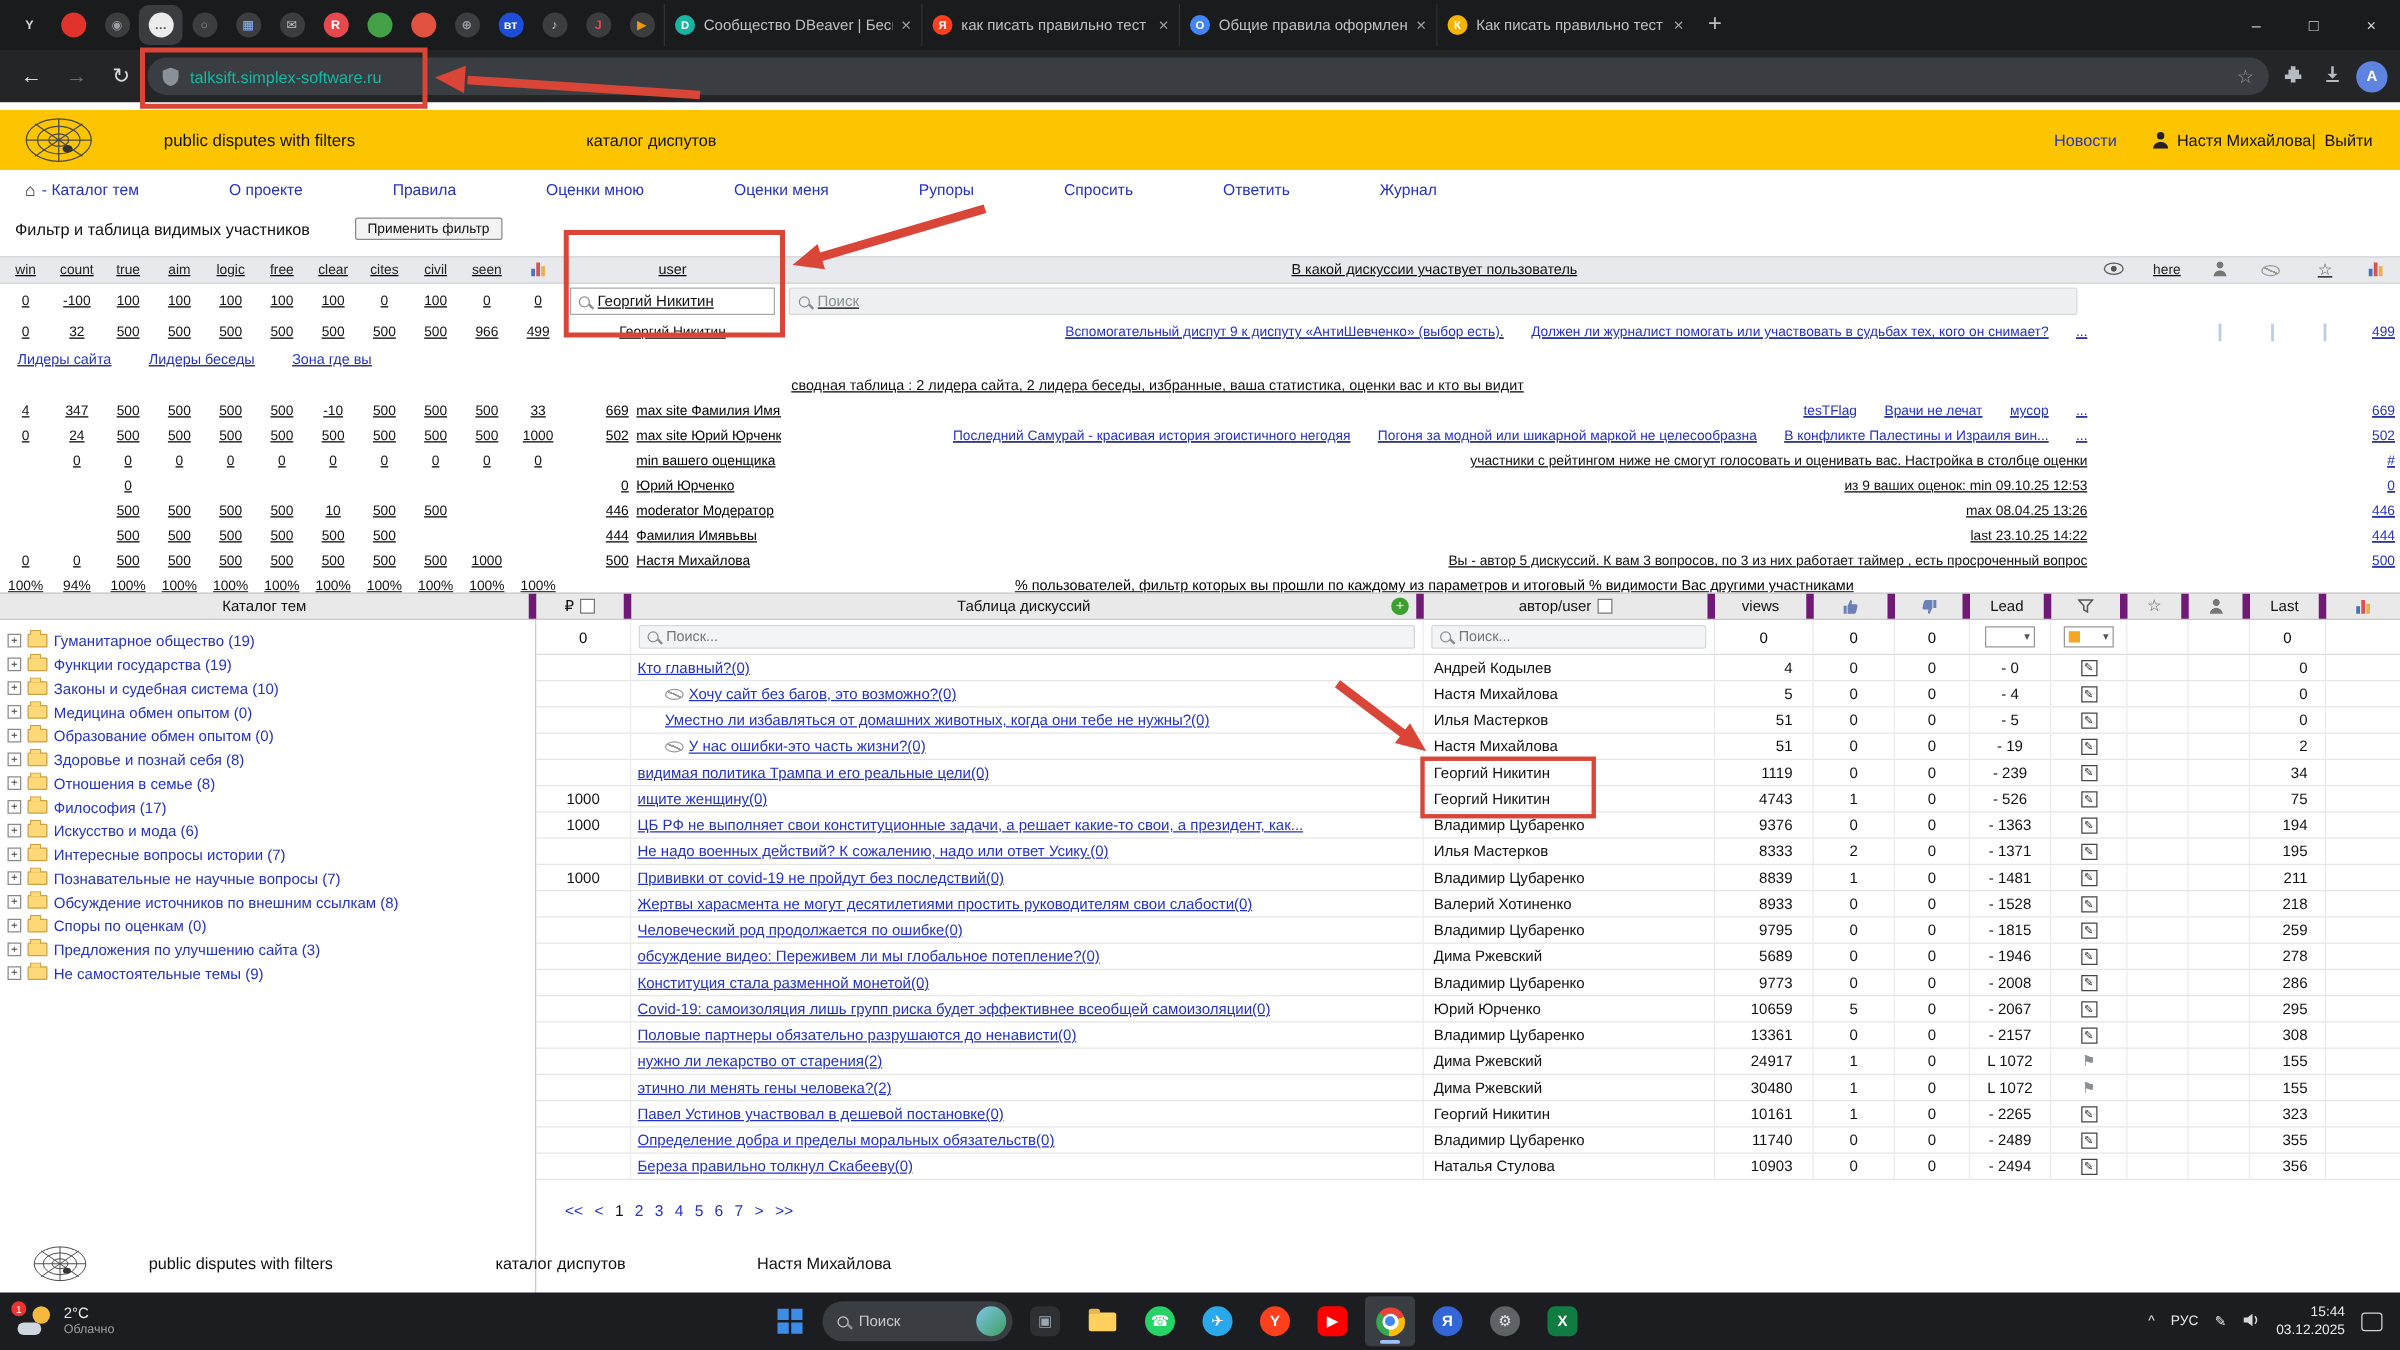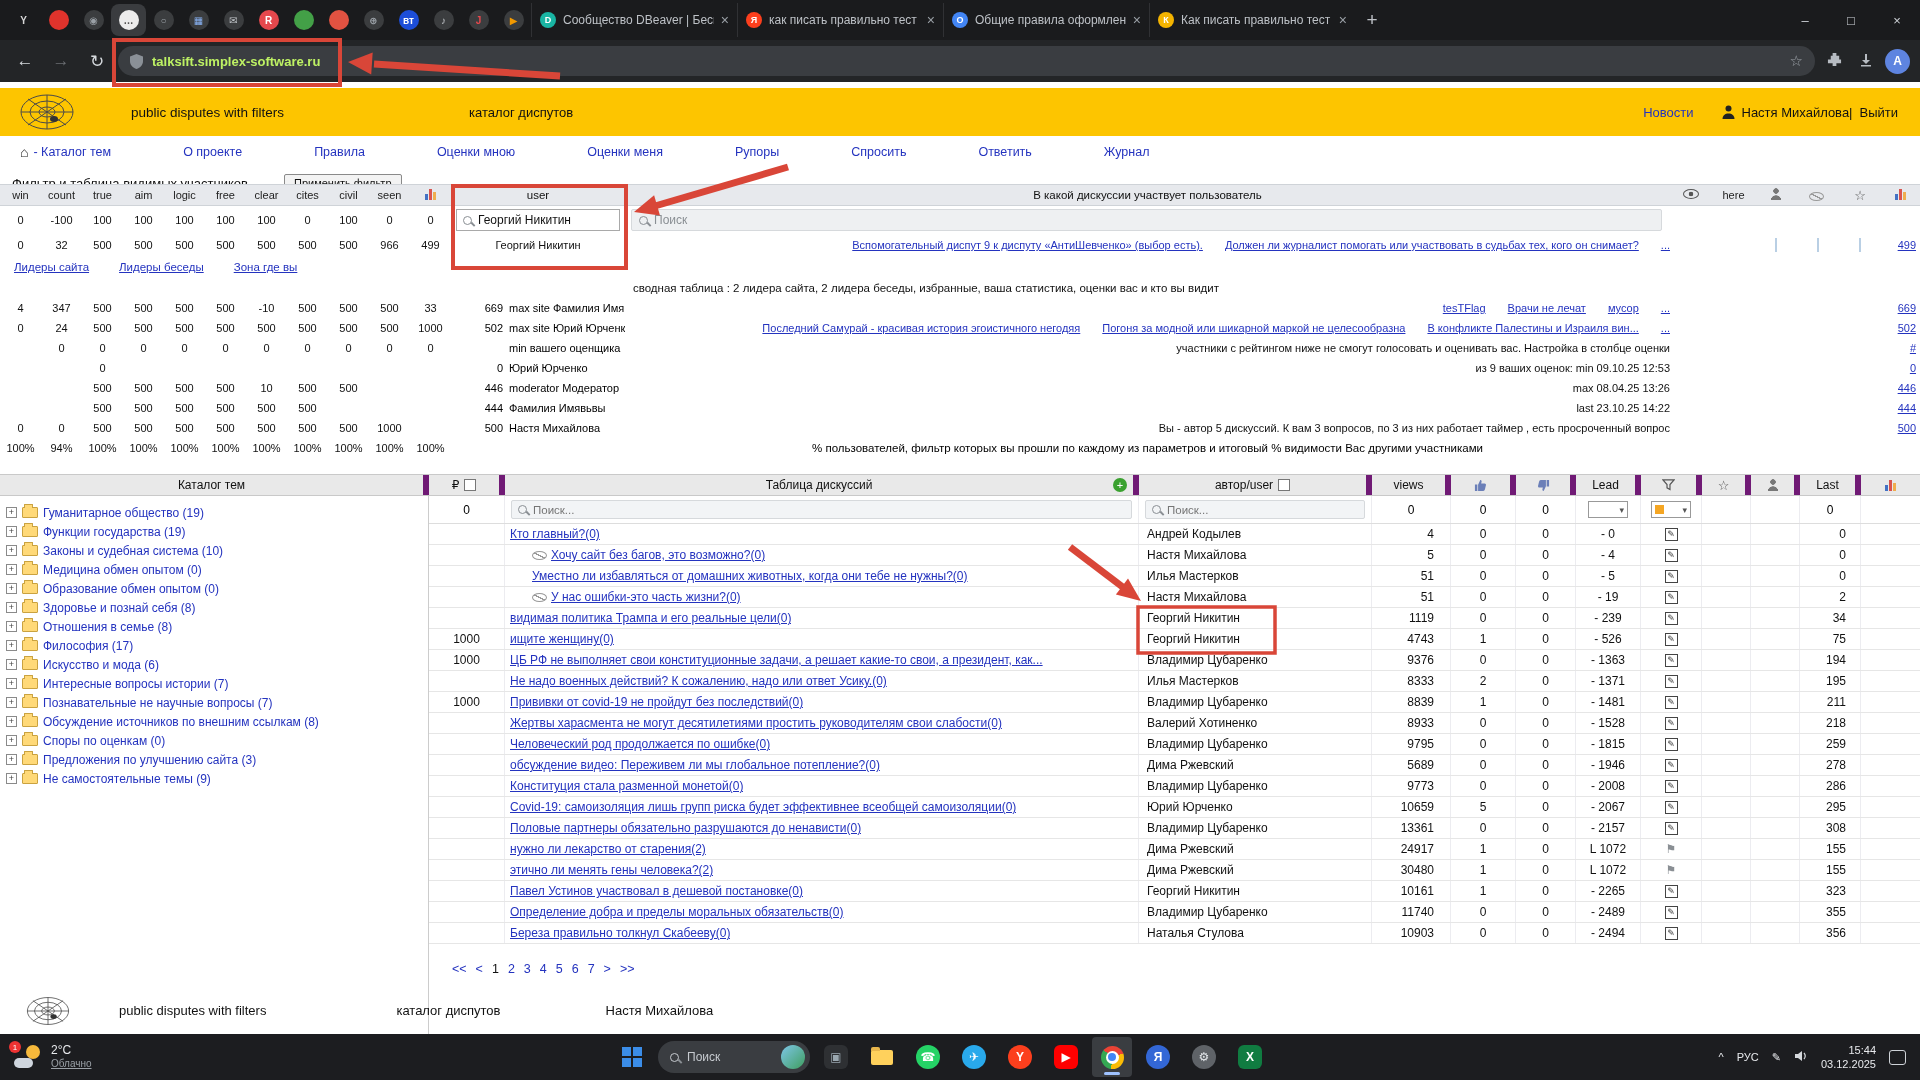--- a/index.html
+++ b/index.html
@@ -24,21 +24,21 @@
   .tab .close{ color:#9aa0a6; font-size:14px; flex:none; }
   .newtab{ width:34px; text-align:center; color:#bdc1c6; font-size:19px; }
   .wctl{ margin-left:auto; display:flex; }
   .wctl span{ width:46px; height:40px; display:flex; align-items:center; justify-content:center; color:#cfd3d8; font-size:13px; }
 
   .addressbar{ height:42px; background:#232527; display:flex; align-items:center; gap:6px; padding:0 10px; }
   .navbtn{ color:#d5d9dd; font-size:17px; width:30px; text-align:center; }
   .navbtn.dim{ color:#6a6e72; }
   .omnibox{ flex:1; height:30px; background:#3a3d41; border-radius:15px; display:flex; align-items:center;
             padding:0 12px; gap:9px; }
-  .url{ color:#bef264; font-size:13px;font-weight:bold; }
+  .url{ color:#14b8a6; font-size:13px; }
   .omni-star{ margin-left:auto; color:#9aa0a6; font-size:15px; }
   .abar-ic{ color:#b6bbc1; font-size:15px; width:26px; text-align:center; }
   .avatar{ width:25px; height:25px; border-radius:50%; background:#5e84e0; color:#fff; font-size:12px;
            display:flex; align-items:center; justify-content:center; font-weight:bold; }
 
   
   .page{ position:absolute; top:82px; left:0; width:1920px; height:952px; background:#fff; }
   .masthead{ position:absolute; top:6px; left:0; right:0; height:48px; background:var(--yellow);
              display:flex; align-items:center; }
   .tagline{ margin-left:55px; font-size:13.5px; color:#111; }
@@ -49,21 +49,21 @@
 
   .mainnav{ position:absolute; top:54px; left:20px; height:32px; display:flex; align-items:center; gap:72px; }
   .navlink{ font-size:12.5px; display:flex; align-items:center; gap:5px; }
   .homeic{ color:#222; font-size:14px; }
 
   .filterbar{ position:absolute; top:88px; left:12px; height:26px; display:flex; align-items:center;gap:36px; }
   .filter-title{ font-size:13px; color:#111; }
   .apply-btn{ font-size:11px; border:1px solid #8a8a8a; background:#f3f3f3; padding:2px 9px; border-radius:2px; color:#111; }
 
   
-  .ftable{ position:absolute; top:102px; left:0; width:1920px; font-size:11px; }
+  .ftable{ position:absolute; top:123px; left:0; width:1920px; font-size:11px;text-decoration:underline; }
   .frow{ display:grid; grid-template-columns:repeat(11,41px) 174px 1045px 42px 43px 42px 42px 42px 39px; align-items:center; }
   .frow.hdr{ height:22px; background:#e7e9ed; border-top:1px solid #cfd3d8; border-bottom:1px solid #cfd3d8; }
   .frow.vals1{ height:28px; } .frow.vals2{ height:22px; } .frow.quick{ height:22px; }
   .frow.cap{ height:20px; } .frow.sum{ height:20px; } .frow.pct{ height:20px; }
   .fcell{ text-align:center; color:#111; }
   .fhead{ font-size:11px; color:#222; }
   .srch-hd,.user-hd{ font-size:11.5px; }
   .ubox{ margin:2px 5px; height:22px; border:1px solid #a9a9a9; background:#fff; display:flex; align-items:center;
          gap:6px; padding:0 6px; }
   .ubox input,.sbox input{ border:none; outline:none; background:transparent; font-size:12px; width:100%;
@@ -156,21 +156,21 @@
   
   .taskbar{ position:absolute; bottom:0; left:0; width:1920px; height:46px; background:#1c1d20; display:flex;
             align-items:center; color:#e8eaed; }
   .weather{ display:flex; align-items:center; gap:9px; margin-left:14px; width:152px; }
   .wicon{ position:relative; width:28px; height:24px; flex:none; }
   .wicon .sun{ position:absolute; width:14px; height:14px; border-radius:50%; background:#f6b93b; top:0; right:2px; }
   .wicon .cloud{ position:absolute; width:19px; height:10px; border-radius:6px; background:#cfd6de; bottom:1px; left:0; }
   .wbadge{ position:absolute; top:-4px; left:-5px; width:12px; height:12px; border-radius:50%; background:#e33;
            color:#fff; font-size:8px; display:flex; align-items:center; justify-content:center; }
   .wtxt{ line-height:1.25; }
-  .wtemp{ font-size:12px; } .wdesc{ font-size:10px; color:#9aa0a6;text-decoration:underline; }
+  .wtemp{ font-size:12px; } .wdesc{ font-size:10px; color:#9aa0a6; }
   .tb-center{ display:flex; align-items:center; gap:6px; margin-left:446px; }
   .tb-item{ width:40px; height:40px; display:flex; align-items:center; justify-content:center; border-radius:4px; position:relative; }
   .tb-item.active{ background:#3a3d41; }
   .tb-item.active::after{ content:""; position:absolute; bottom:2px; left:12px; width:16px; height:3px; border-radius:2px; background:#9fc2ff; }
   .winlogo{ display:grid; grid-template-columns:9px 9px; gap:2px; }
   .winlogo i{ display:block; width:9px; height:9px; background:#3b8de8; }
   .tb-search{ height:32px; background:#3a3d41; border-radius:16px; display:flex; align-items:center; gap:8px;
               padding:0 5px 0 12px; width:152px; }
   .tb-search .ph{ font-size:12px; color:#c6cacf; }
   .tb-search .simg{ margin-left:auto; width:24px; height:24px; border-radius:50%;

